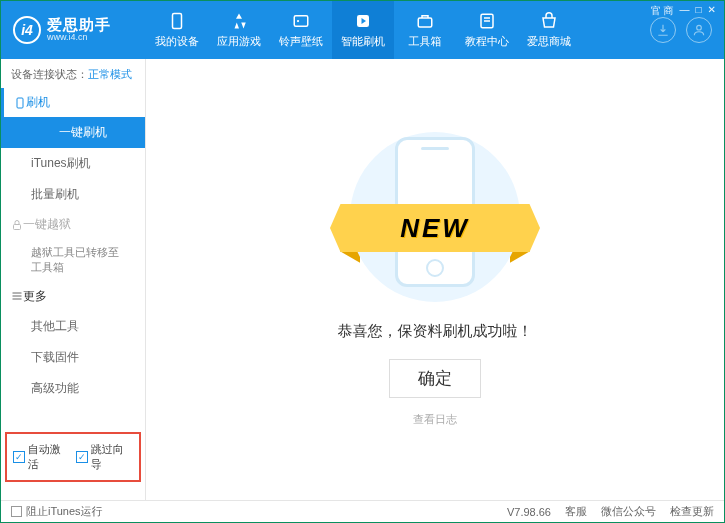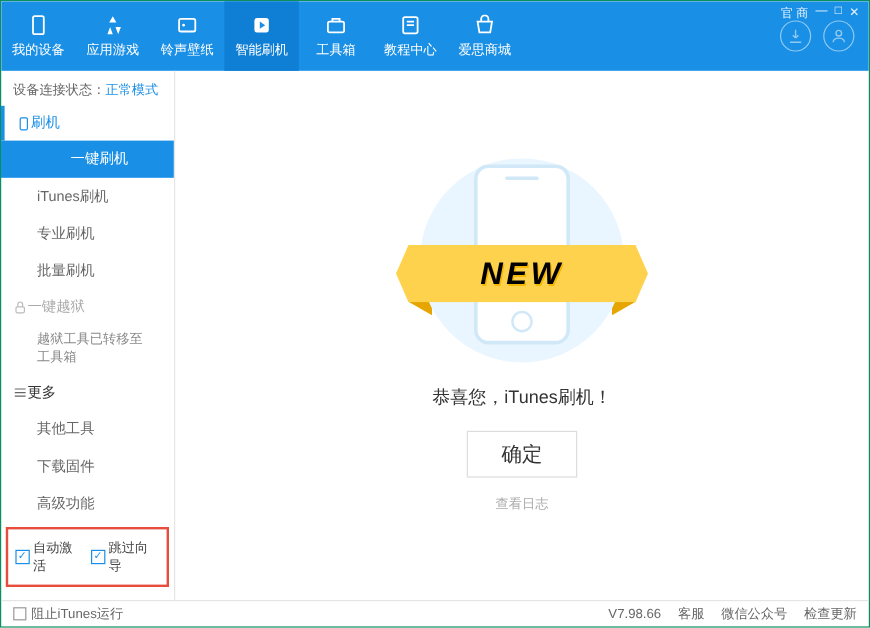--- a/index.html
+++ b/index.html
@@ -56,20 +56,27 @@
 <body>
 
 <div class="corner">
   <span>官 商</span>
   <span>—</span>
   <span>□</span>
   <span>✕</span>
 </div>
 
 <div class="header">
+  <div class="brand">
+    <div class="brand-logo">i4</div>
+    <div class="brand-text">
+      <div class="brand-title">爱思助手</div>
+      <div class="brand-sub">www.i4.cn</div>
+    </div>
+  </div>
   <div class="nav" id="nav">
       <div class="nav-item">
         <div class="nav-icon">
           <svg width="18" height="18" viewBox="0 0 24 24">
             <rect x="6" y="2" width="12" height="20" rx="2" fill="none" stroke="#fff" stroke-width="2"></rect>
           </svg>
         </div>
         <span>我的设备</span>
       </div>
       <div class="nav-item">
@@ -147,21 +154,20 @@
     </div>
 
     <div class="section top">
       <svg width="12" height="12" viewBox="0 0 24 24" fill="#1a8fe6">
           <rect x="6" y="2" width="12" height="20" rx="2" fill="none" stroke="#1a8fe6" stroke-width="2"></rect>
         </svg>
       <span>刷机</span>
     </div>
     <div class="sub active">一键刷机</div>
     <div class="sub">iTunes刷机</div>
-    <div class="sub">专业刷机</div>
     <div class="sub">批量刷机</div>
 
     <div class="section lock-sec">
       <svg width="12" height="12" viewBox="0 0 24 24">
           <rect x="5" y="11" width="14" height="10" rx="2" fill="none" stroke="#bbb" stroke-width="2"></rect>
           <path d="M8 11V7a4 4 0 018 0v4" fill="none" stroke="#bbb" stroke-width="2"></path>
         </svg>
       <span>一键越狱</span>
     </div>
     <div class="sub-note" style="white-space:pre-line;">越狱工具已转移至
@@ -198,21 +204,21 @@
   </div>
 
   <div class="main">
     <div class="illus">
       <div class="circle-bg"></div>
       <div class="phone"></div>
       <div class="ribbon-shadow"></div>
         <div class="ribbon-shadow r"></div>
       <div class="ribbon">NEW</div>
     </div>
-    <div class="msg">恭喜您，iTunes刷机！</div>
+    <div class="msg">恭喜您，保资料刷机成功啦！</div>
     <button class="ok-btn">确定</button>
     <div class="log-link">查看日志</div>
   </div>
 </div>
 
 <div class="footer">
   <div class="footer-left">
     <div class="fchk"></div>
     <span>阻止iTunes运行</span>
   </div>

